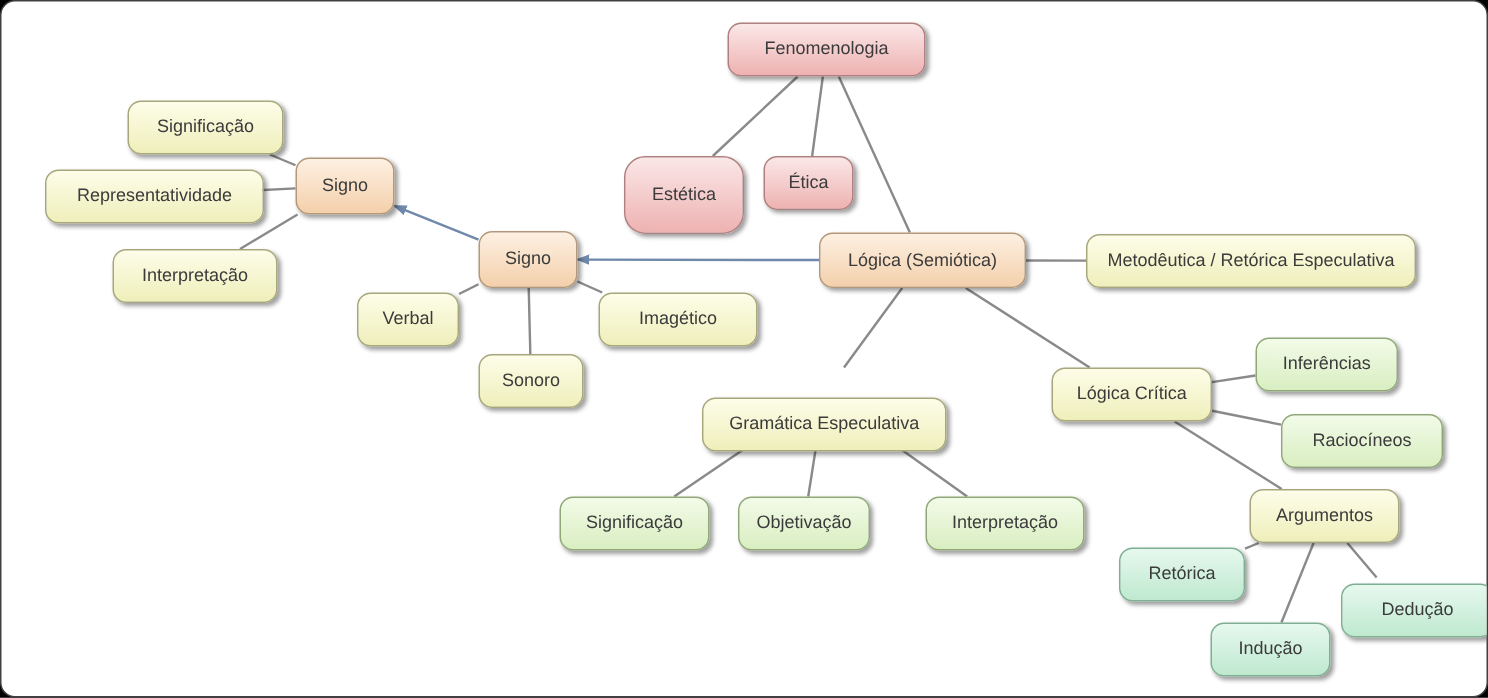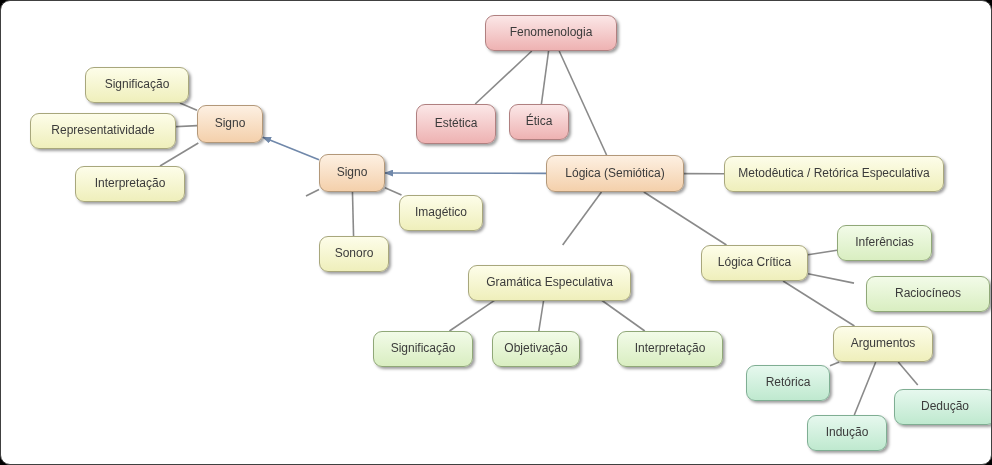--- a/index.html
+++ b/index.html
@@ -81,35 +81,36 @@
         <line x1="807" y1="253.76923076923077" x2="836" y2="249.30769230769232" stroke="#8a8a8a" stroke-width="1.6"></line>
         <line x1="807" y1="272.8045602605863" x2="853" y2="282.0944625407166" stroke="#8a8a8a" stroke-width="1.6"></line>
         <line x1="782.0555555555555" y1="280" x2="853.4444444444445" y2="325" stroke="#8a8a8a" stroke-width="1.6"></line>
         <line x1="838.1538461538462" y1="361" x2="829" y2="364.7578947368421" stroke="#8a8a8a" stroke-width="1.6"></line>
         <line x1="874.7191011235955" y1="361" x2="853.2808988764045" y2="414" stroke="#8a8a8a" stroke-width="1.6"></line>
         <line x1="897.2542372881356" y1="361" x2="916.7457627118644" y2="384" stroke="#8a8a8a" stroke-width="1.6"></line>
       </g>
   </svg>
   <div id="node-layer">
       <div class="node" style="left: 484px; top: 14px; width: 132px; height: 36px; background: linear-gradient(rgb(251, 231, 231) 0%, rgb(238, 178, 178) 100%); border-color: rgb(176, 128, 128);">Fenomenologia</div>
-      <div class="node" style="left: 415px; top: 103px; width: 80px; height: 40px; background: linear-gradient(rgb(251, 231, 231) 0%, rgb(238, 178, 178) 100%); border-color: rgb(176, 128, 128);">Estética</div>
+      <div class="node" style="left: 415px; top: 103px; width: 80px; height: 52px; background: linear-gradient(rgb(251, 231, 231) 0%, rgb(238, 178, 178) 100%); border-color: rgb(176, 128, 128); border-radius: 14px;">Estética</div>
       <div class="node" style="left: 508px; top: 103px; width: 60px; height: 36px; background: linear-gradient(rgb(251, 231, 231) 0%, rgb(238, 178, 178) 100%); border-color: rgb(176, 128, 128);">Ética</div>
       <div class="node" style="left: 545px; top: 154px; width: 138px; height: 37px; background: linear-gradient(rgb(253, 240, 226) 0%, rgb(244, 208, 171) 100%); border-color: rgb(179, 152, 121);">Lógica (Semiótica)</div>
       <div class="node" style="left: 723px; top: 155px; width: 220px; height: 36px; background: linear-gradient(rgb(253, 253, 233) 0%, rgb(239, 239, 187) 100%); border-color: rgb(168, 167, 124);">Metodêutica / Retórica Especulativa</div>
       <div class="node" style="left: 196px; top: 104px; width: 66px; height: 38px; background: linear-gradient(rgb(253, 240, 226) 0%, rgb(244, 208, 171) 100%); border-color: rgb(179, 152, 121);">Signo</div>
       <div class="node" style="left: 84px; top: 66px; width: 104px; height: 36px; background: linear-gradient(rgb(253, 253, 233) 0%, rgb(239, 239, 187) 100%); border-color: rgb(168, 167, 124);">Significação</div>
       <div class="node" style="left: 12px; top: 112px; width: 146px; height: 36px; background: linear-gradient(rgb(253, 253, 233) 0%, rgb(239, 239, 187) 100%); border-color: rgb(168, 167, 124); margin-left: 17px;">Representatividade</div>
       <div class="node" style="left: 74px; top: 165px; width: 110px; height: 36px; background: linear-gradient(rgb(253, 253, 233) 0%, rgb(239, 239, 187) 100%); border-color: rgb(168, 167, 124);">Interpretação</div>
       <div class="node" style="left: 318px; top: 153px; width: 66px; height: 38px; background: linear-gradient(rgb(253, 240, 226) 0%, rgb(244, 208, 171) 100%); border-color: rgb(179, 152, 121);">Signo</div>
-      <div class="node" style="left: 398px; top: 194px; width: 84px; height: 36px; background: linear-gradient(rgb(253, 253, 233) 0%, rgb(239, 239, 187) 100%); border-color: rgb(168, 167, 124);">Imagético</div>
+      <div class="node" style="left: 237px; top: 194px; width: 68px; height: 36px; background: linear-gradient(rgb(253, 253, 233) 0%, rgb(239, 239, 187) 100%); border-color: rgb(168, 167, 124);">Verbal</div>
+      <div class="node" style="left: 398px; top: 194px; width: 106px; height: 36px; background: linear-gradient(rgb(253, 253, 233) 0%, rgb(239, 239, 187) 100%); border-color: rgb(168, 167, 124);">Imagético</div>
       <div class="node" style="left: 318px; top: 235px; width: 70px; height: 36px; background: linear-gradient(rgb(253, 253, 233) 0%, rgb(239, 239, 187) 100%); border-color: rgb(168, 167, 124);">Sonoro</div>
       <div class="node" style="left: 467px; top: 244px; width: 163px; height: 36px; background: linear-gradient(rgb(253, 253, 233) 0%, rgb(239, 239, 187) 100%); border-color: rgb(168, 167, 124); margin-top: 20px;">Gramática Especulativa</div>
       <div class="node" style="left: 700px; top: 244px; width: 107px; height: 36px; background: linear-gradient(rgb(253, 253, 233) 0%, rgb(239, 239, 187) 100%); border-color: rgb(168, 167, 124);">Lógica Crítica</div>
       <div class="node" style="left: 836px; top: 224px; width: 95px; height: 36px; background: linear-gradient(rgb(242, 251, 232) 0%, rgb(217, 238, 193) 100%); border-color: rgb(144, 168, 120);">Inferências</div>
-      <div class="node" style="left: 853px; top: 275px; width: 124px; height: 36px; background: linear-gradient(rgb(242, 251, 232) 0%, rgb(217, 238, 193) 100%); border-color: rgb(144, 168, 120); margin-left: 12px;">Raciocíneos</div>
+      <div class="node" style="left: 853px; top: 275px; width: 108px; height: 36px; background: linear-gradient(rgb(242, 251, 232) 0%, rgb(217, 238, 193) 100%); border-color: rgb(144, 168, 120);">Raciocíneos</div>
       <div class="node" style="left: 832px; top: 325px; width: 100px; height: 36px; background: linear-gradient(rgb(253, 253, 233) 0%, rgb(239, 239, 187) 100%); border-color: rgb(168, 167, 124); text-align: center;">Argumentos</div>
       <div class="node" style="left: 372px; top: 330px; width: 100px; height: 36px; background: linear-gradient(rgb(242, 251, 232) 0%, rgb(217, 238, 193) 100%); border-color: rgb(144, 168, 120);">Significação</div>
       <div class="node" style="left: 491px; top: 330px; width: 88px; height: 36px; background: linear-gradient(rgb(242, 251, 232) 0%, rgb(217, 238, 193) 100%); border-color: rgb(144, 168, 120);">Objetivação</div>
       <div class="node" style="left: 616px; top: 330px; width: 106px; height: 36px; background: linear-gradient(rgb(242, 251, 232) 0%, rgb(217, 238, 193) 100%); border-color: rgb(144, 168, 120);">Interpretação</div>
       <div class="node" style="left: 745px; top: 364px; width: 84px; height: 36px; background: linear-gradient(rgb(230, 248, 238) 0%, rgb(191, 233, 207) 100%); border-color: rgb(127, 174, 147);">Retórica</div>
       <div class="node" style="left: 806px; top: 414px; width: 80px; height: 36px; background: linear-gradient(rgb(230, 248, 238) 0%, rgb(191, 233, 207) 100%); border-color: rgb(127, 174, 147);">Indução</div>
       <div class="node" style="left: 893px; top: 388px; width: 102px; height: 36px; background: linear-gradient(rgb(230, 248, 238) 0%, rgb(191, 233, 207) 100%); border-color: rgb(127, 174, 147); text-align: center;">Dedução</div>
     </div>
 </div>
 

